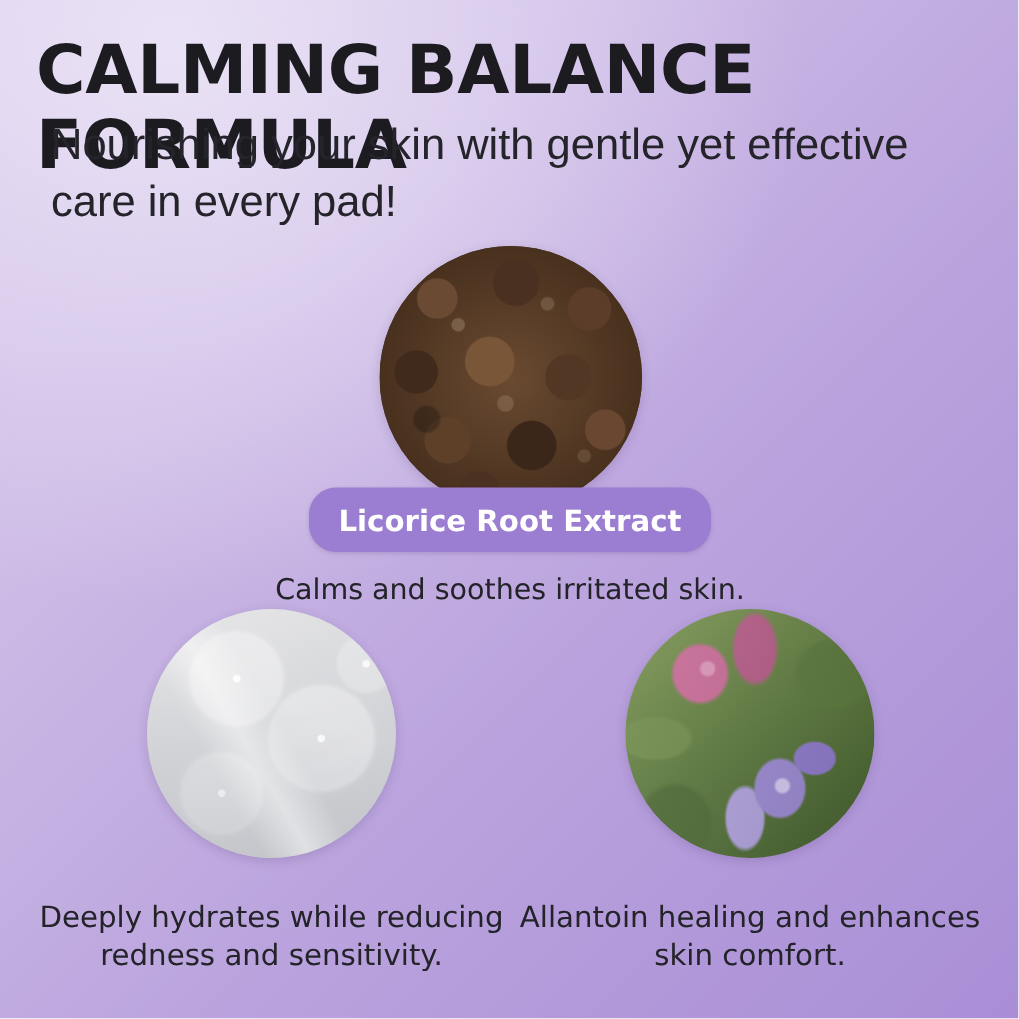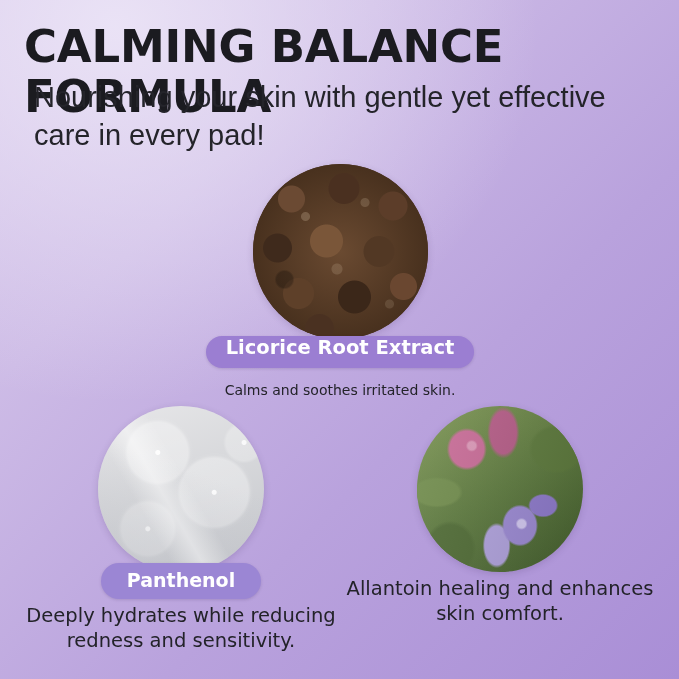--- a/index.html
+++ b/index.html
@@ -77,39 +77,39 @@
   .desc {
     color: #232329;
     font-family: "DejaVu Sans", sans-serif;
   }
 
   
   #card-licorice { left: 150px; top: 164px; width: 380px; }
   #card-licorice .photo { width: 175px; height: 175px; }
   #card-licorice .pill {
     font-size: 19.5px;
-    padding: 2px 20px 10px;
+    padding: 13px 20px 10px;
     margin-top: -26px;
     position: relative;
     z-index: 3;
   }
-  #card-licorice .desc { font-size: 14px; margin-top: 13px; line-height: 1.3; }
+  #card-licorice .desc { font-size: 19px; margin-top: 13px; line-height: 1.3; }
 
   
   #card-panthenol { left: 18px; top: 406px; width: 326px; }
   #card-allantoin { left: 337px; top: 406px; width: 326px; }
   .bottom .photo { width: 166px; height: 166px; }
   .bottom .pill {
     font-size: 19px;
     padding: 8px 26px 9px;
     margin-top: -22px;
     position: relative;
     z-index: 3;
   }
-  .bottom .desc { font-size: 19.5px; margin-top: 4px; line-height: 1.3; }
+  .bottom .desc { font-size: 19.5px; margin-top: 27px; line-height: 1.3; }
 
   
   .img-licorice {
     background:
       radial-gradient(circle at 22% 20%, #6b4a33 0 13px, rgba(0,0,0,0) 14px),
       radial-gradient(circle at 52% 14%, #4a3020 0 15px, rgba(0,0,0,0) 16px),
       radial-gradient(circle at 80% 24%, #5c3d29 0 14px, rgba(0,0,0,0) 15px),
       radial-gradient(circle at 14% 48%, #3f2a1c 0 14px, rgba(0,0,0,0) 15px),
       radial-gradient(circle at 42% 44%, #7a5639 0 16px, rgba(0,0,0,0) 17px),
       radial-gradient(circle at 72% 50%, #523824 0 15px, rgba(0,0,0,0) 16px),
@@ -188,23 +188,20 @@
     <div>
       <span class="pill" style="background: rgb(155, 126, 210);">Licorice Root Extract</span>
     </div>
     <div class="desc">Calms and soothes irritated skin.</div>
   </div>
 
   <div class="card bottom" id="card-panthenol">
     <div class="photo">
       <div class="img-panthenol"></div>
     </div>
-    <div>
-      <span class="pill" style="background: rgb(155, 134, 212);">Panthenol</span>
-    </div>
     <div class="desc">Deeply hydrates while reducing redness and sensitivity.</div>
   </div>
 
   <div class="card bottom" id="card-allantoin">
     <div class="photo">
       <div class="img-allantoin"></div>
     </div>
     <div class="desc">Allantoin healing and enhances skin comfort.</div>
   </div>
 

